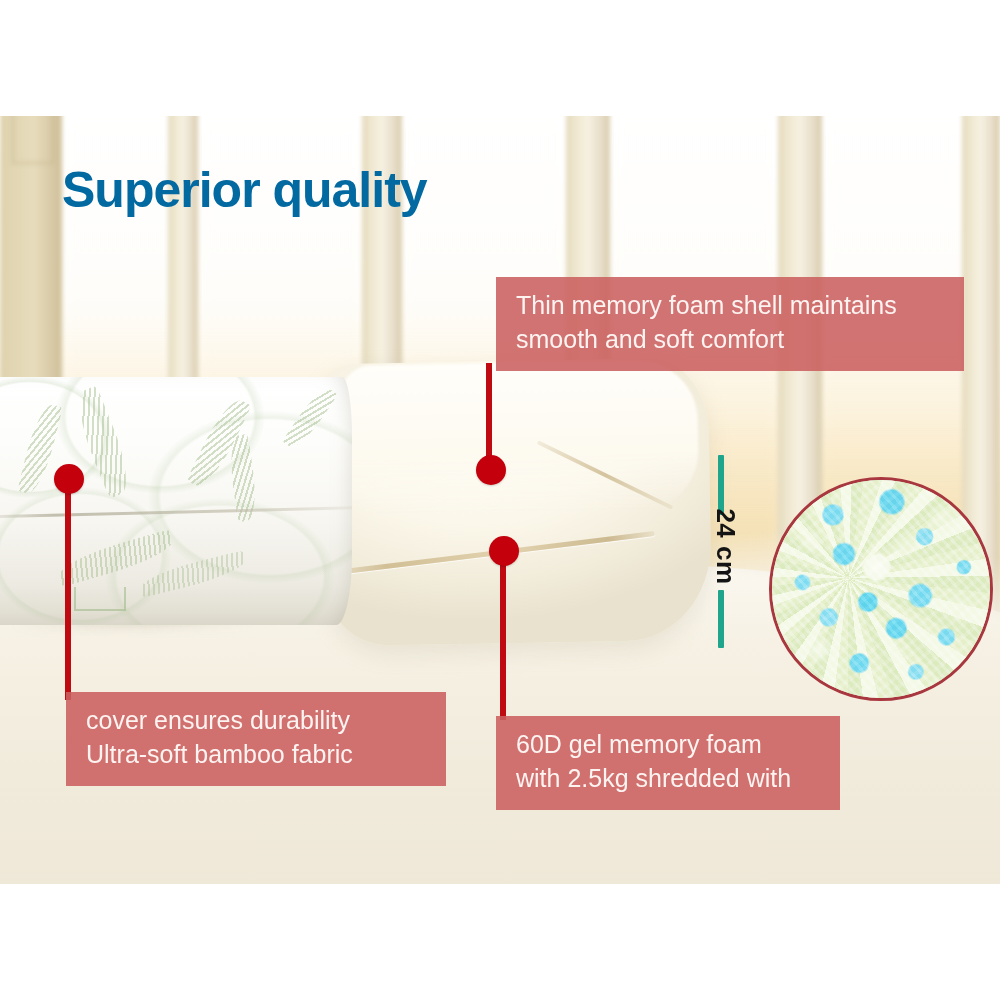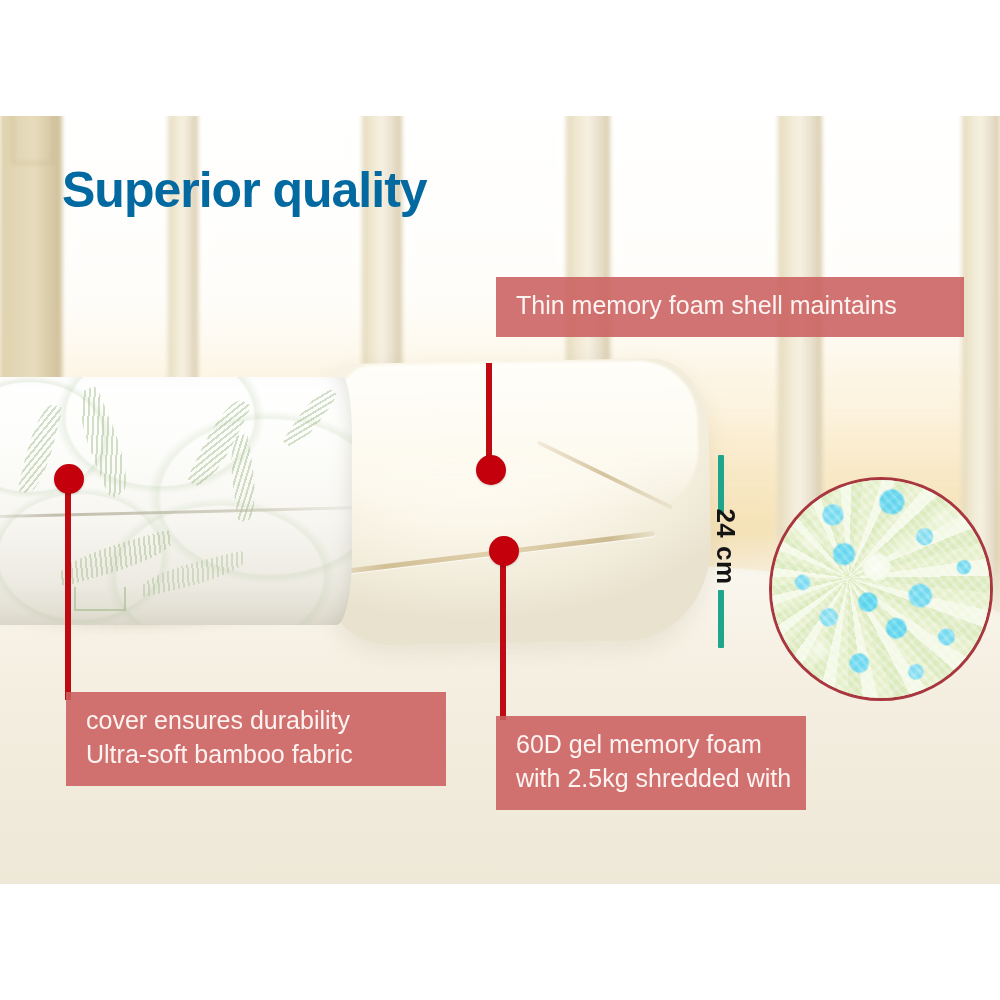--- a/index.html
+++ b/index.html
@@ -191,21 +191,21 @@
     position:absolute;z-index:22;
     background:rgba(203,96,96,.88);
     color:#fdf4f2;
     font-size:25px;line-height:1.35;
     padding:12px 18px 14px 20px;
     box-sizing:border-box;
   }
   .label div{white-space:nowrap;}
   #label-shell{left:490px;top:277px;width:468px;margin-left:6px;}
   #label-cover{left:66px;top:692px;width:380px;}
-  #label-foam{left:496px;top:716px;width:310px;}
+  #label-foam{left:496px;top:716px;width:344px;}
 
   
   .leader{position:absolute;background:#bf0a12;z-index:21;}
   .dot{
     position:absolute;border-radius:50%;background:#c3000c;z-index:23;
     box-shadow:0 1px 2px rgba(0,0,0,.18);
   }
   #leader-shell{left:486px;top:363px;width:6px;height:105px;}
   #dot-shell{left:476px;top:455px;width:30px;height:30px;}
   #leader-cover{left:65px;top:478px;width:6px;height:222px;}
@@ -310,20 +310,21 @@
     <div class="topwhite"></div>
     <div class="botwhite"></div>
   </div>
 
   <div class="headline">Superior quality</div>
 
   <div class="leader" id="leader-shell"></div>
   <div class="dot" id="dot-shell"></div>
   <div class="label" id="label-shell">
     <div>Thin memory foam shell maintains</div>
+    <div>smooth and soft comfort</div>
   </div>
 
   <div class="leader" id="leader-cover"></div>
   <div class="dot" id="dot-cover"></div>
   <div class="label" id="label-cover">
     <div>cover ensures durability</div>
     <div>Ultra-soft bamboo fabric</div>
   </div>
 
   <div class="leader" id="leader-foam"></div>

